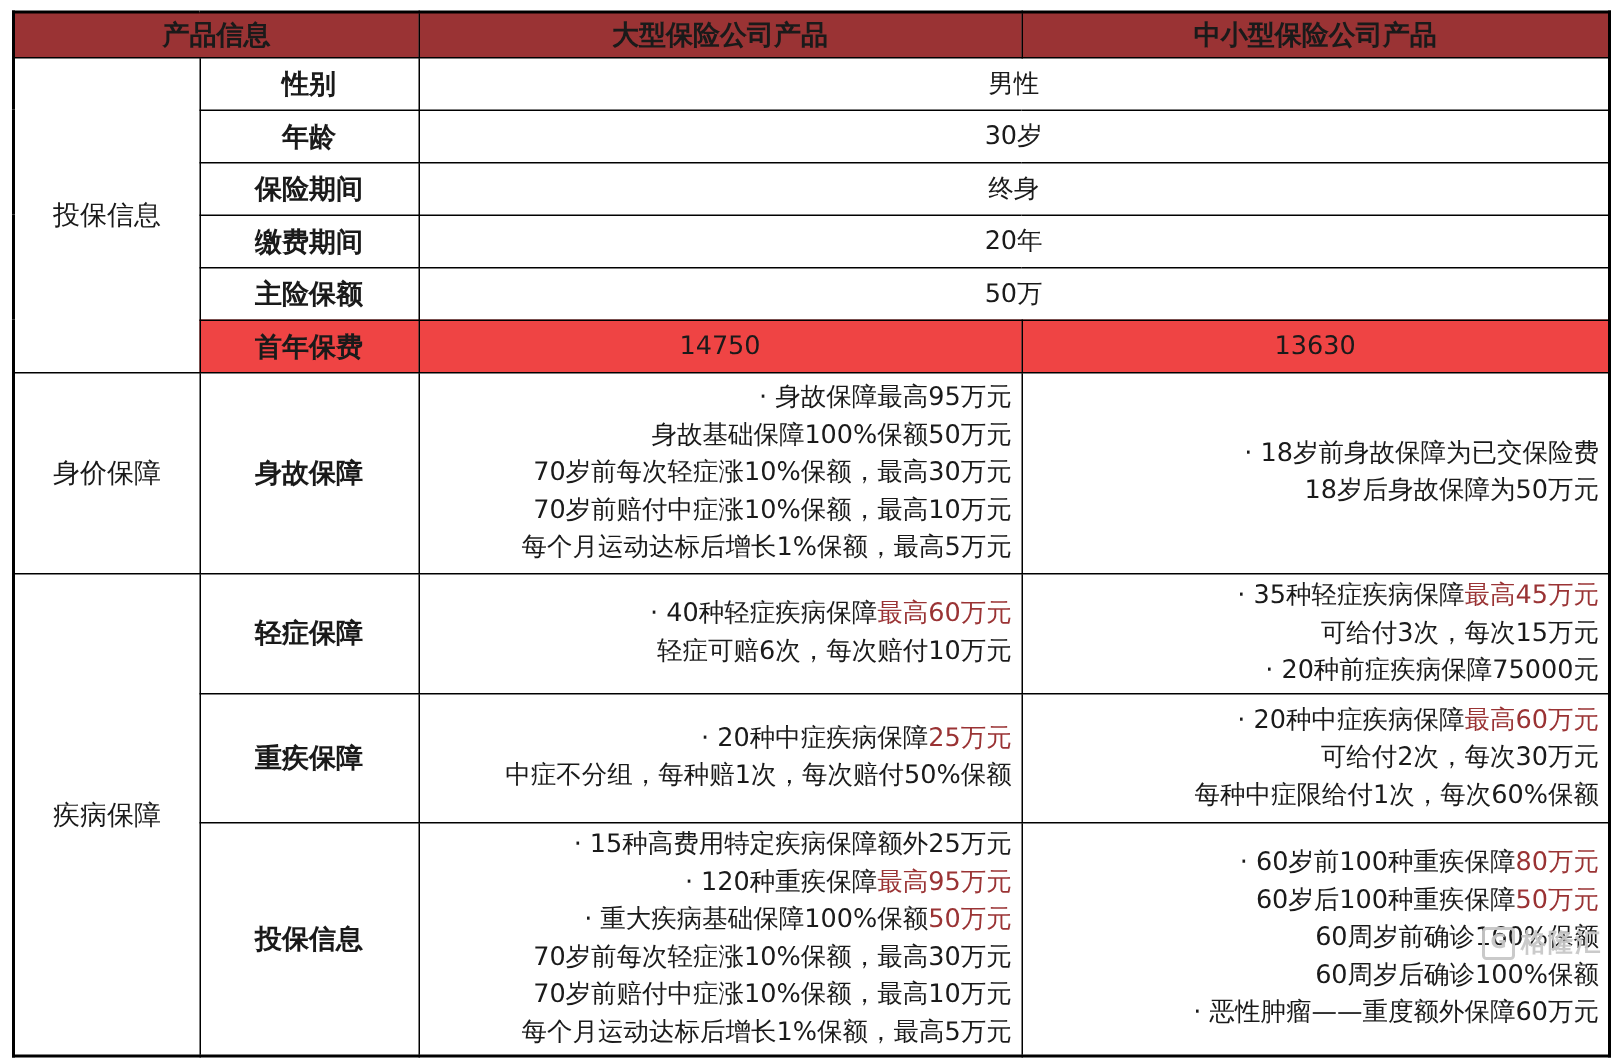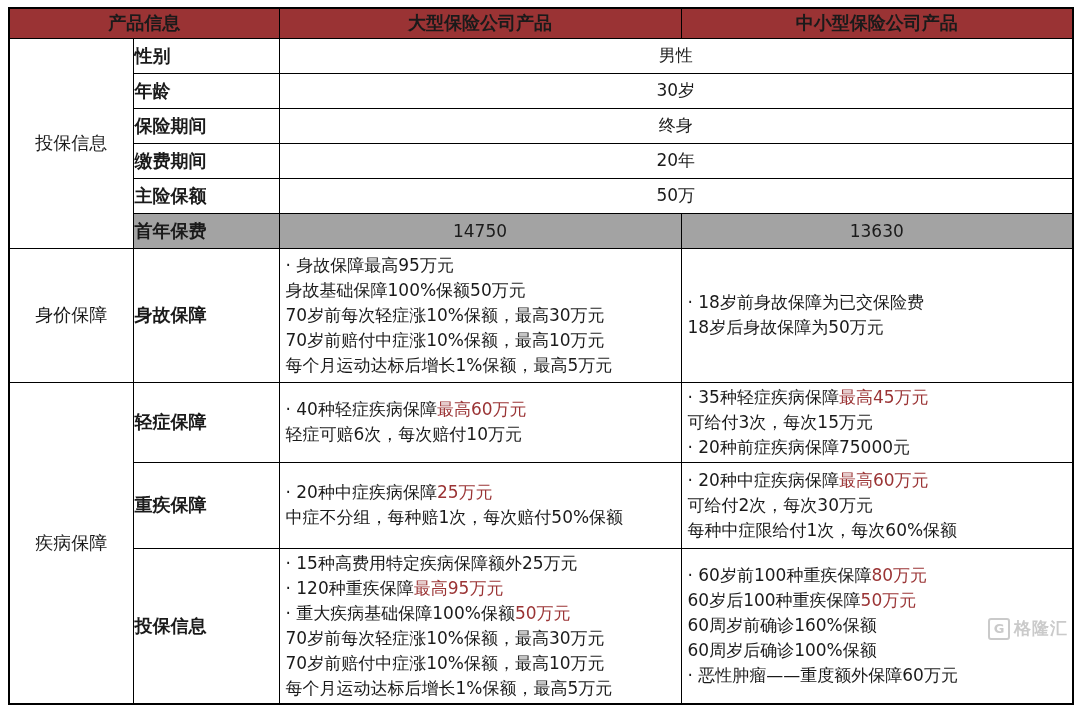--- a/index.html
+++ b/index.html
@@ -48,38 +48,38 @@
   td.group-cell {
     font-size: 18px;
     font-weight: normal;
     text-align: center;
     vertical-align: middle;
     background: #ffffff;
   }
   td.label-cell {
     font-size: 18px;
     font-weight: bold;
-    text-align: left;
+    text-align: center;
     vertical-align: middle;
   }
   td.value-cell {
     font-size: 17px;
     text-align: center;
     vertical-align: middle;
   }
   td.detail-cell {
     font-size: 17px;
     text-align: left;
     vertical-align: middle;
     padding: 2px 6px;
     line-height: 25px;
   }
-  td.detail-cell .line { white-space: normal; }
+  td.detail-cell .line { white-space: normal; text-align: right; }
   span.red { color: #9a3334; }
-  tr .highlight { background: #a3a3a3; }
+  tr .highlight { background: #ef4444; }
 
   .watermark {
     position: absolute;
     right: 12px;
     bottom: 8px;
     display: flex;
     align-items: center;
     gap: 4px;
     color: #c8c8c8;
     opacity: 0.95;

